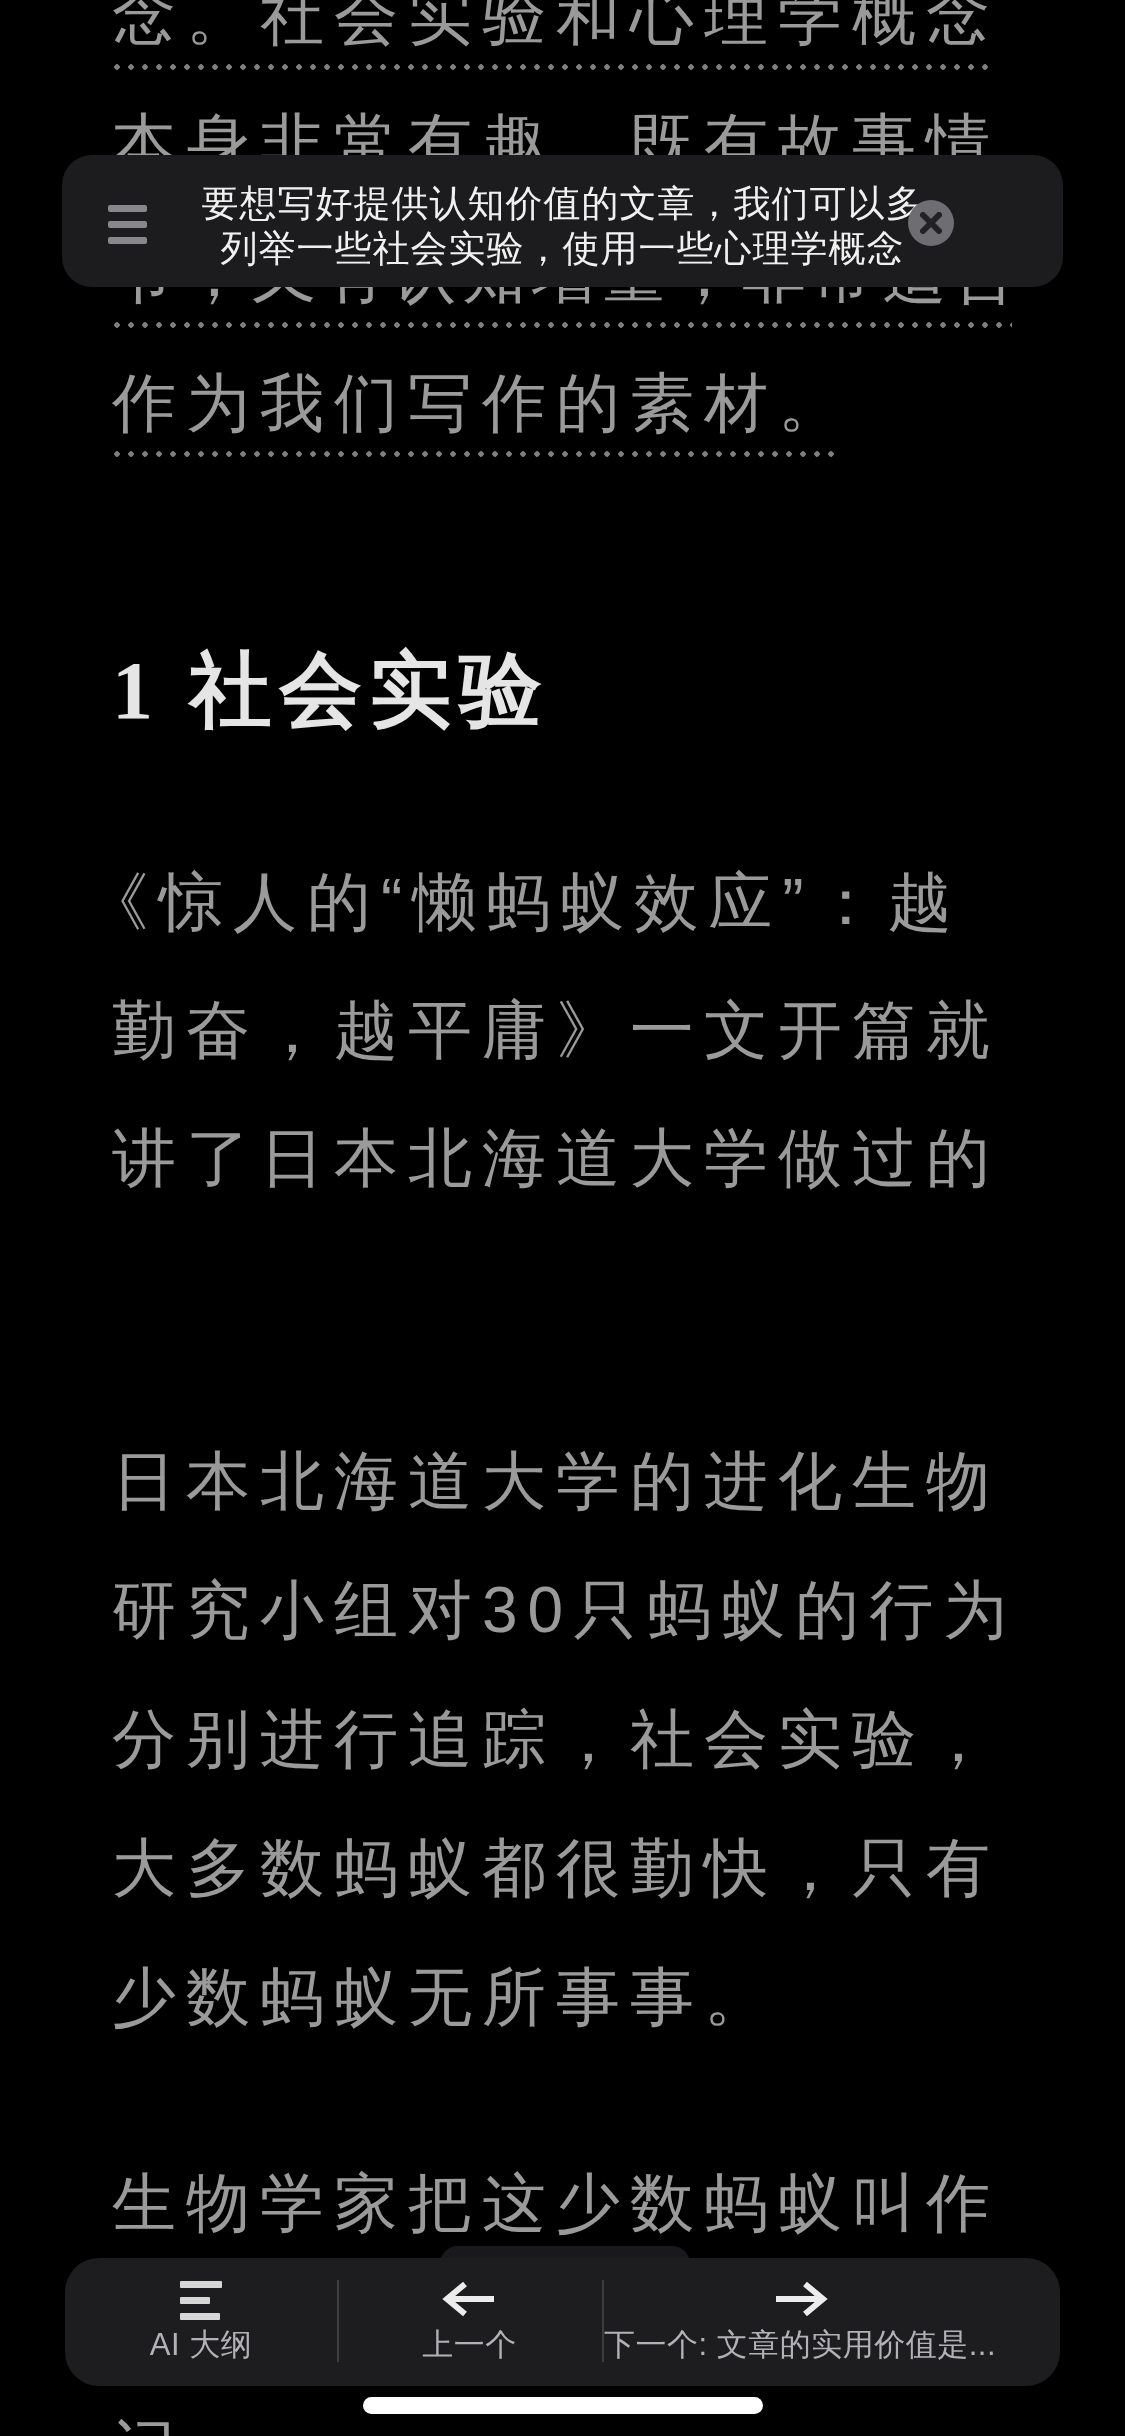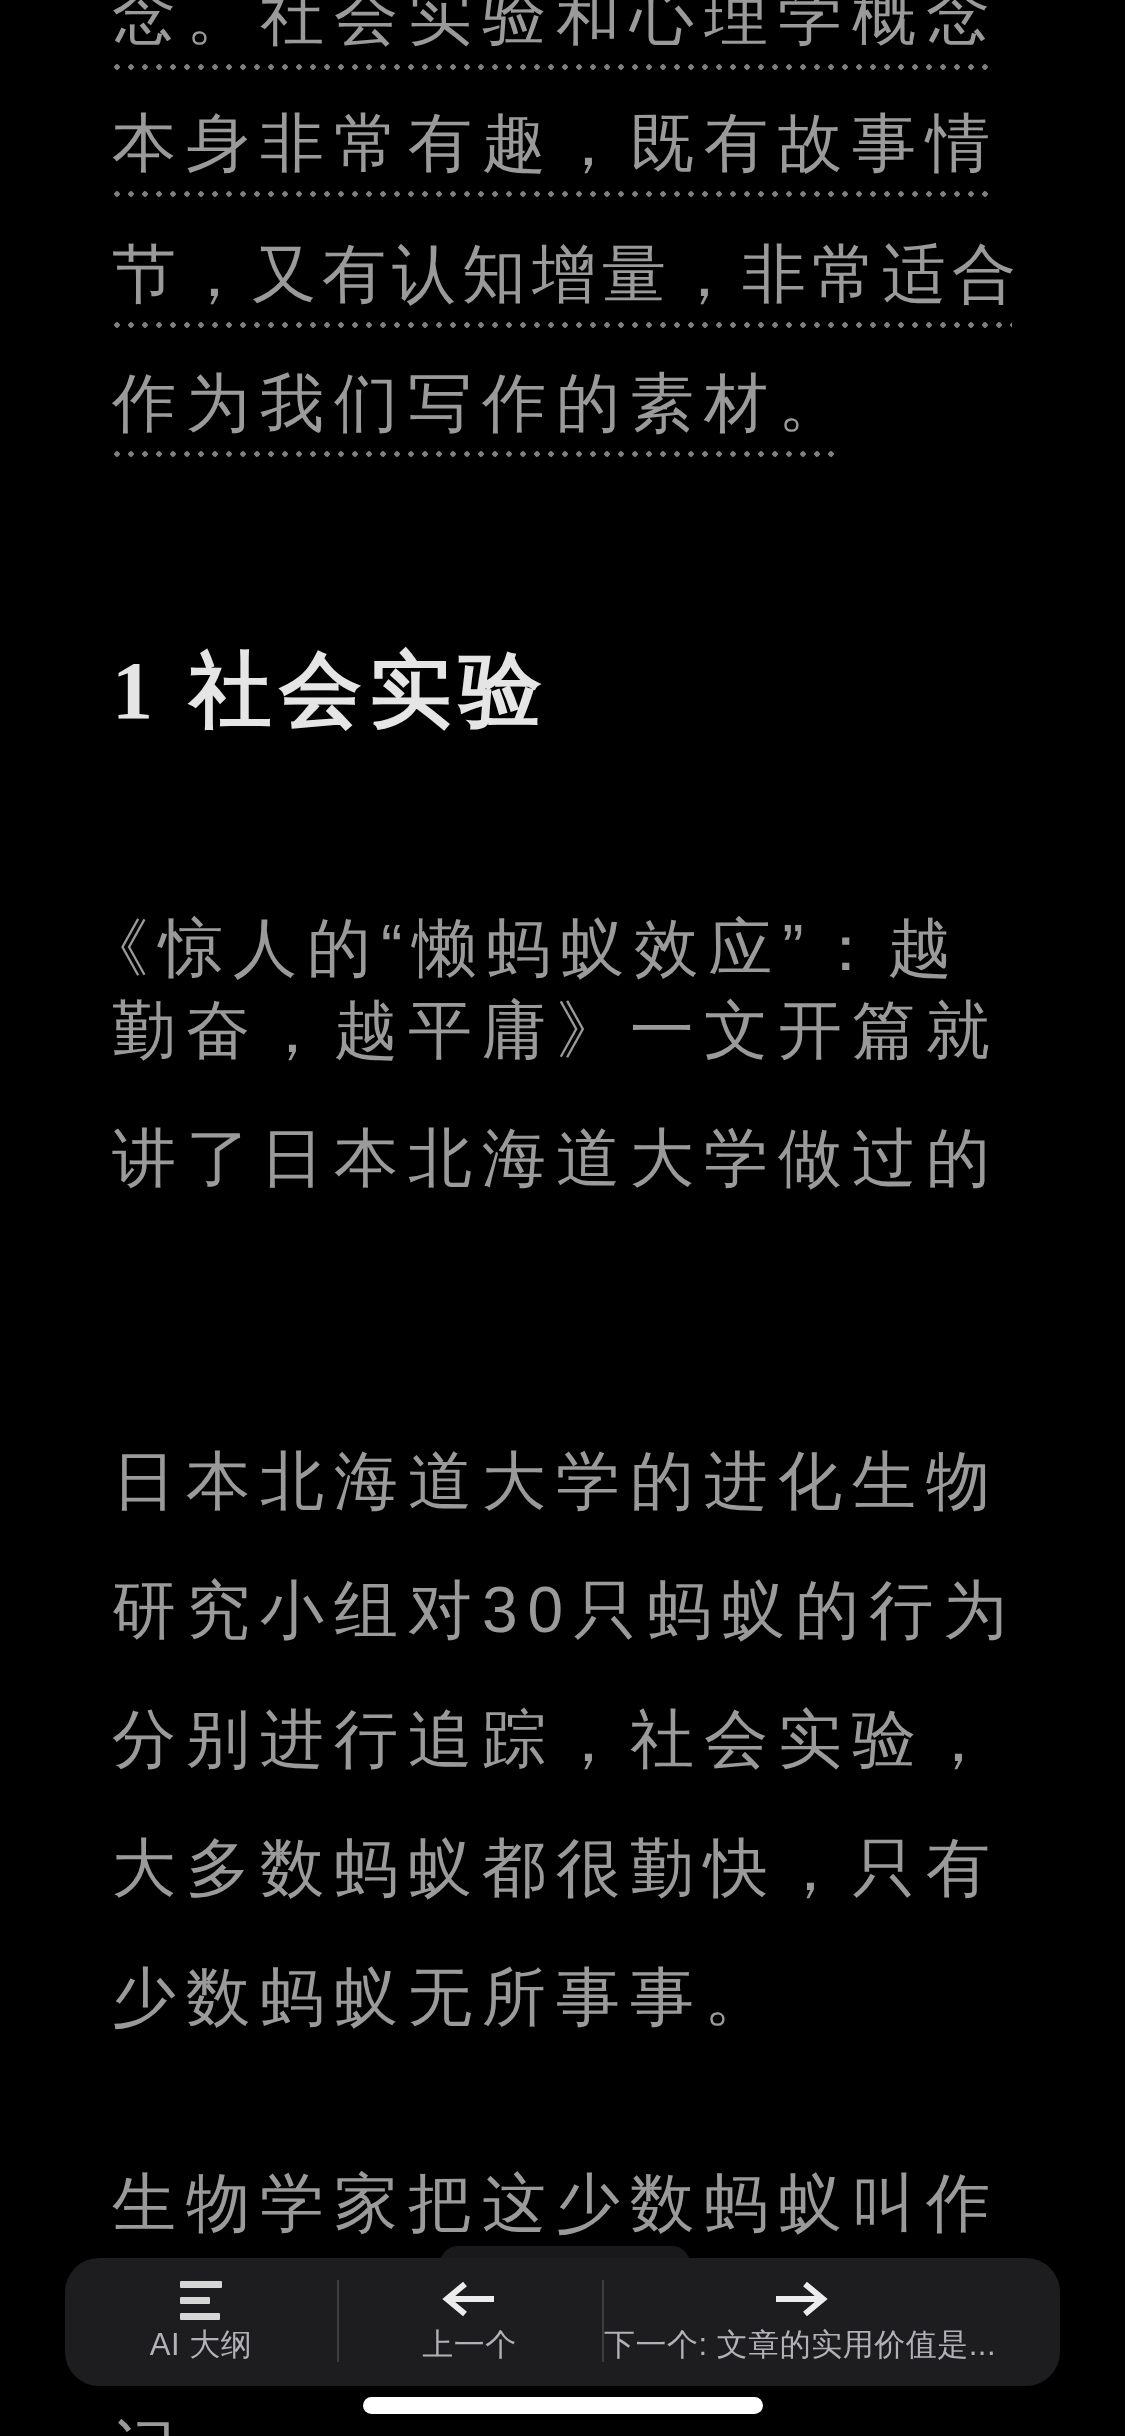--- a/index.html
+++ b/index.html
@@ -50,34 +50,50 @@
 
 <div class="screen">
 
   <div class="body-line underlined" style="top:-16px">念。社会实验和心理学概念</div>
   <div class="body-line underlined" style="top:111px">本身非常有趣，既有故事情</div>
   <div class="body-line underlined" style="top:242px;letter-spacing:6px">节，又有认知增量，非常适合</div>
   <div class="body-line underlined" style="top:371px">作为我们写作的素材。</div>
 
   <div class="heading" style="top:645px">1 社会实验</div>
 
-  <div class="body-line" style="top:916px;left:85px">《惊人的“懒蚂蚁效应”：越</div>
+  <div class="body-line" style="top:870px;left:85px">《惊人的“懒蚂蚁效应”：越</div>
   <div class="body-line" style="top:998px">勤奋，越平庸》一文开篇就</div>
   <div class="body-line" style="top:1126px">讲了日本北海道大学做过的</div>
 
   <div class="body-line" style="top:1449px">日本北海道大学的进化生物</div>
   <div class="body-line" style="top:1578px">研究小组对30只蚂蚁的行为</div>
   <div class="body-line" style="top:1707px">分别进行追踪，社会实验，</div>
   <div class="body-line" style="top:1836px">大多数蚂蚁都很勤快，只有</div>
   <div class="body-line" style="top:1965px">少数蚂蚁无所事事。</div>
 
   <div class="body-line" style="top:2171px">生物学家把这少数蚂蚁叫作</div>
   <div class="body-line" style="top:2290px;left:85px">“懒蚂蚁”。</div>
   <div class="body-line" style="top:2417px">记</div>
 
+  <div class="toast">
+    <div class="toast-menu">
+      <div class="bar b1"></div>
+      <div class="bar b2"></div>
+      <div class="bar b3"></div>
+    </div>
+    <div class="toast-msg">
+      <div>要想写好提供认知价值的文章，我们可以多</div>
+      <div>列举一些社会实验，使用一些心理学概念</div>
+    </div>
+    <div class="toast-close">
+      <svg width="22" height="22" viewBox="0 0 22 22">
+        <path d="M3 3 L19 19 M19 3 L3 19" stroke="#222226" stroke-width="6" stroke-linecap="round" fill="none"></path>
+      </svg>
+    </div>
+  </div>
 
   <div class="peek"></div>
 
   <div class="toolbar">
     <div class="tb-divider" style="left:272px"></div>
     <div class="tb-divider" style="left:537px"></div>
 
     <div class="tb-section" style="left:0;width:272px">
       <div class="tb-icon">
         <div class="outline-icon">

